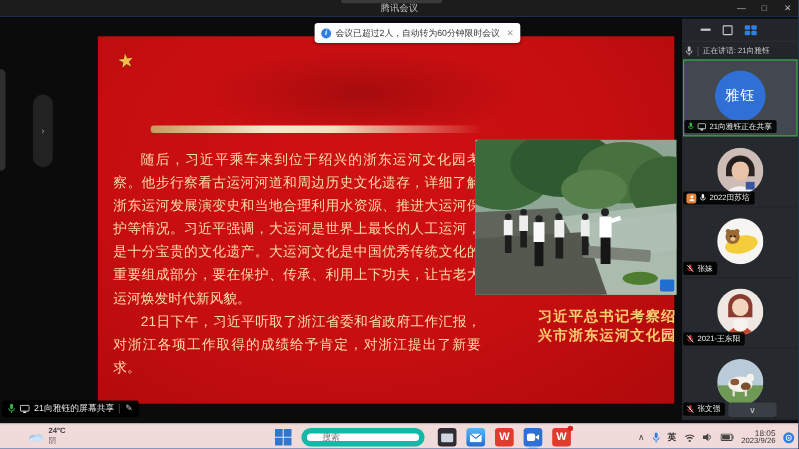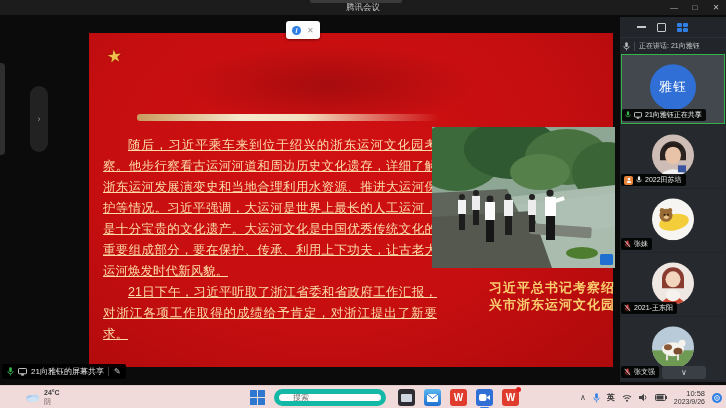--- a/index.html
+++ b/index.html
@@ -26,21 +26,21 @@
   .slide { position:absolute; left:89px; top:18px; width:524px; height:334px;
            background:radial-gradient(ellipse at 45% 35%, #d01013 0%, #c60e10 55%, #ae0a0c 100%); }
   .slide-star { position:absolute; left:18px; top:13px; font-size:17px; color:#efc04d;
                 text-shadow:0 0 2px #7a2a00; transform:rotate(-8deg); }
   .slide-ribbon { position:absolute; left:48px; top:81px; width:302px; height:7px; border-radius:3px;
                   background:linear-gradient(90deg, #c99a5e 0%, #f6e8cd 35%, #f2dfc0 55%, rgba(242,223,192,0) 100%); }
   .slide-watermark { position:absolute; left:90px; top:10px; width:300px; height:70px;
                      background:radial-gradient(ellipse at 50% 60%, rgba(120,8,8,.45), rgba(120,8,8,0) 70%); }
   .slide-text { position:absolute; left:14px; top:102px; width:334px; color:#fcdca6;
                 font-size:12.5px; line-height:21px; text-align:justify; }
-  .slide-text p { text-indent:2em;text-decoration:underline; }
+  .slide-text p { text-indent:2em; }
   .slide-photo { position:absolute; left:343px; top:94px; width:183px; height:141px; background:#587a52; }
   .slide-photo svg { display:block; }
   .slide-caption { position:absolute; left:356px; top:246px; width:170px; text-align:right;
                    color:#f8cd6e; font-size:13px; line-height:17px; font-weight:bold; letter-spacing:1px; }
 
   
   .notify { position:absolute; left:286px; top:6px; height:18px; padding:0 6px; background:#fdfdfd;
             border-radius:3px; box-shadow:0 1px 3px rgba(0,0,0,.4); display:flex; align-items:center; gap:4px; }
   .info-ic { width:9px; height:9px; border-radius:50%; background:#2f7fe4; color:#fff; font-size:7px;
              display:flex; align-items:center; justify-content:center; font-style:italic; font-weight:bold; }
@@ -182,20 +182,21 @@
       </div>
 
       <div class="slide-caption">
         <div>习近平总书记考察绍</div>
         <div>兴市浙东运河文化园</div>
       </div>
     </div>
 
     <div class="notify">
       <span class="info-ic">i</span>
+      <span class="notify-text">会议已超过2人，自动转为60分钟限时会议</span>
       <span class="notify-close">✕</span>
     </div>
 
     <div class="share-pill">
       <svg width="7" height="9" viewBox="0 0 8 10">
         <rect x="2.5" y="0" width="3" height="5.5" rx="1.5" fill="#35b24a"></rect>
         <path d="M1 4.5 a3 3 0 0 0 6 0" stroke="#35b24a" stroke-width="1" fill="none"></path>
         <rect x="3.5" y="7.5" width="1" height="2" fill="#35b24a"></rect>
       </svg>
       <svg width="9" height="8" viewBox="0 0 10 9">
@@ -410,21 +411,21 @@
       <svg width="9" height="9" viewBox="0 0 9 9">
         <polygon points="0,3 2.5,3 5,0.8 5,8.2 2.5,6 0,6" fill="#444"></polygon>
         <path d="M6 2.5 a3 3 0 0 1 0 4" stroke="#444" stroke-width="0.9" fill="none"></path>
       </svg>
       <svg width="12" height="7" viewBox="0 0 12 7">
         <rect x="0.5" y="0.5" width="10" height="6" rx="1" fill="none" stroke="#444" stroke-width="1"></rect>
         <rect x="1.5" y="1.5" width="7" height="4" fill="#444"></rect>
         <rect x="11" y="2" width="1" height="3" fill="#444"></rect>
       </svg>
       <div class="clock">
-        <div class="t">10:58</div>
+        <div class="t">18:05</div>
         <div class="d">2023/9/26</div>
       </div>
       <span class="notif-circle">
         <svg width="6" height="6" viewBox="0 0 6 6">
             <circle cx="3" cy="3" r="2.4" fill="none" stroke="#fff" stroke-width="0.9"></circle>
             <circle cx="3" cy="3" r="0.8" fill="#fff"></circle>
           </svg>
       </span>
     </div>
   </div>

